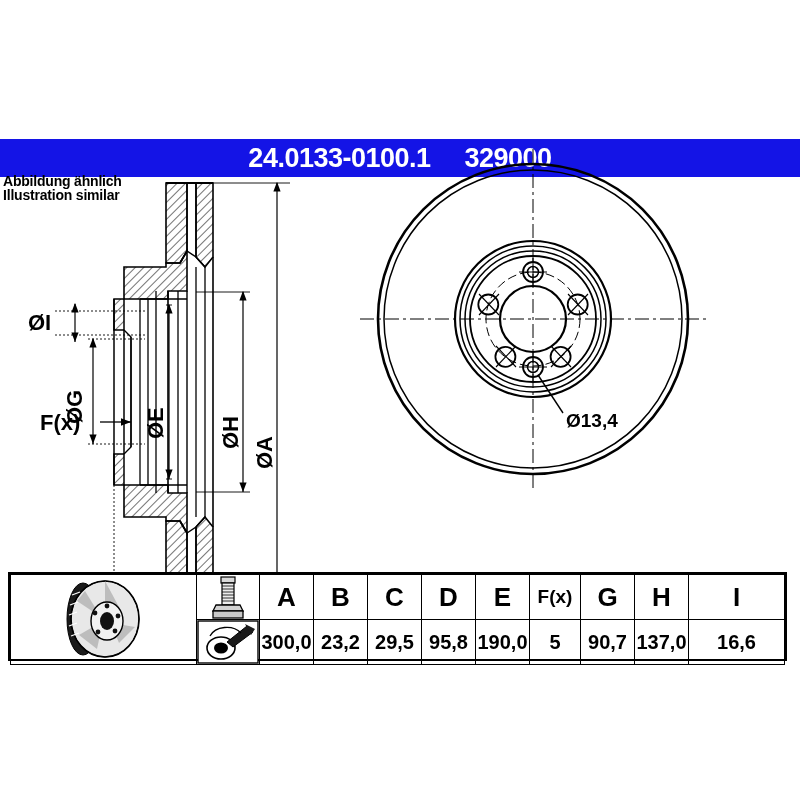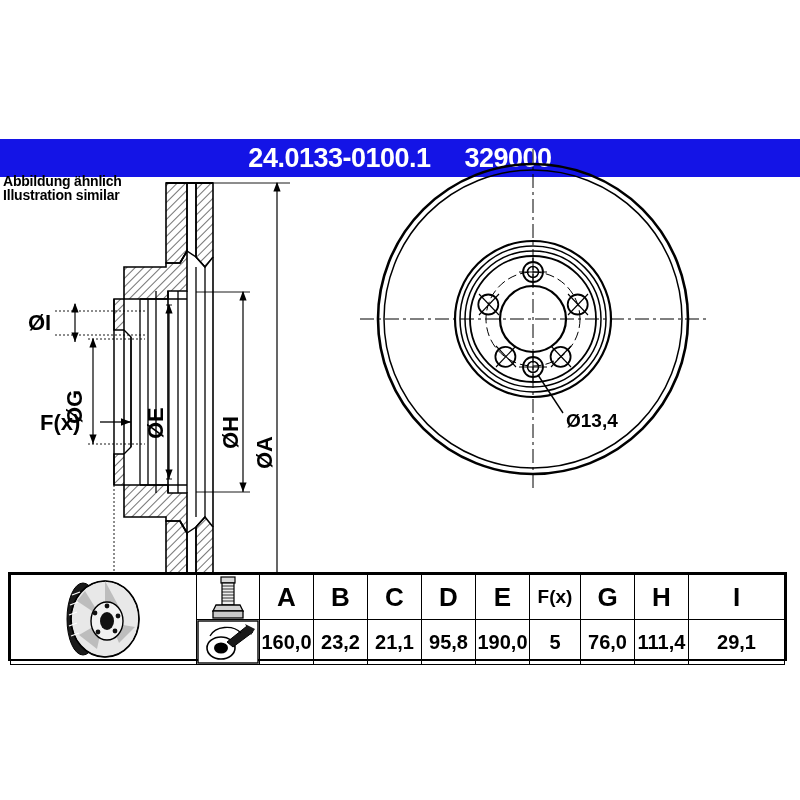--- a/index.html
+++ b/index.html
@@ -385,27 +385,27 @@
               <ellipse cx="24" cy="28" rx="14" ry="11" fill="none" stroke="#000" stroke-width="1.6"></ellipse>
               <ellipse cx="24" cy="28" rx="7" ry="5.5" fill="#000"></ellipse>
 
               <path d="M30,22 L50,6 L56,12 L36,27 Z" fill="#1a1a1a" stroke="#000" stroke-width="1"></path>
               <path d="M48,4 L58,9 L54,15 Z" fill="#1a1a1a"></path>
 
               <path d="M13,16 A18,14 0 0 1 44,13" fill="none" stroke="#000" stroke-width="1.3"></path>
             </svg>
           </span>
         </td>
-        <td class="val">160,0</td>
+        <td class="val">300,0</td>
         <td class="val">23,2</td>
-        <td class="val">21,1</td>
+        <td class="val">29,5</td>
         <td class="val">95,8</td>
         <td class="val">190,0</td>
         <td class="val">5</td>
-        <td class="val">76,0</td>
-        <td class="val">111,4</td>
-        <td class="val">29,1</td>
+        <td class="val">90,7</td>
+        <td class="val">137,0</td>
+        <td class="val">16,6</td>
       </tr>
     </tbody>
       </table>
   </div>
 
 </div>
 
 </body></html>

